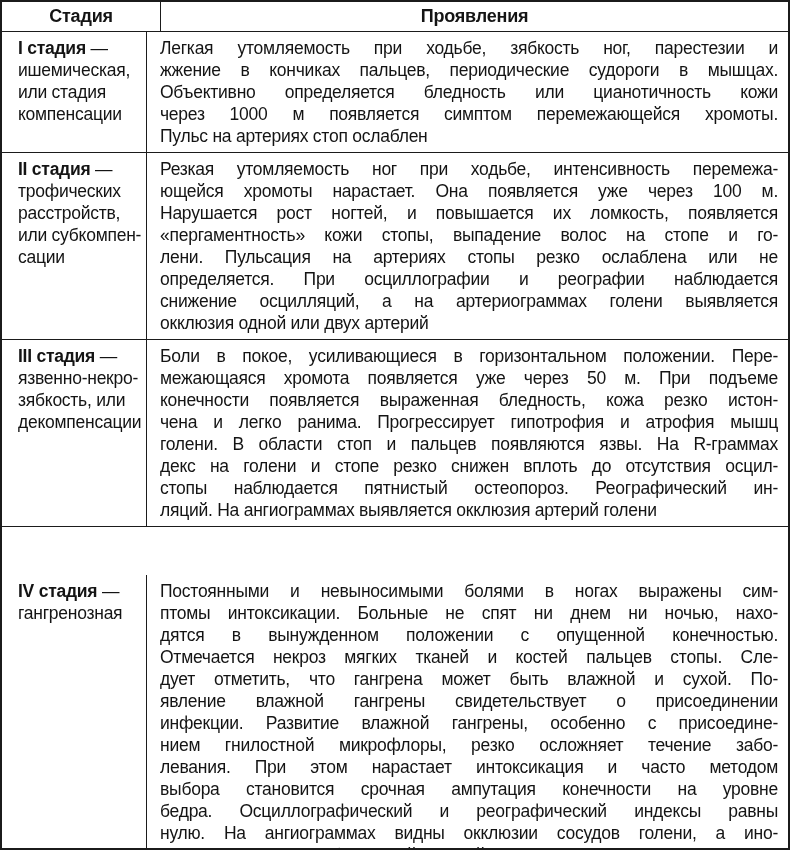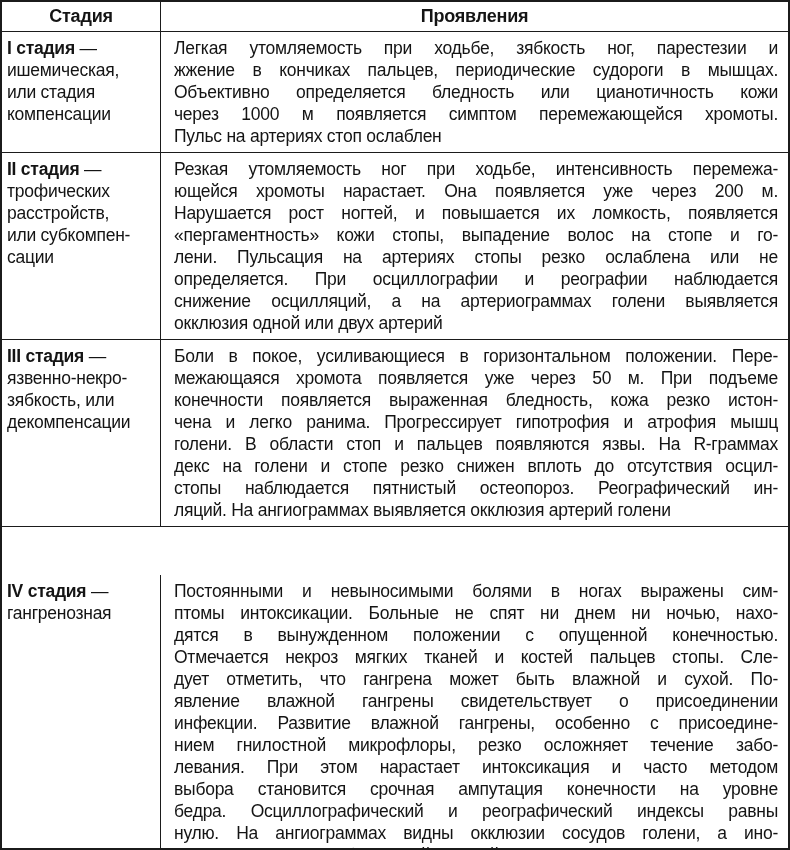--- a/index.html
+++ b/index.html
@@ -54,24 +54,24 @@
     flex: 1;
     margin-top: 48px;
   }
   .cell {
     box-sizing: border-box;
     font-size: 17.5px;
     line-height: 22px;
     letter-spacing: -0.25px;
   }
   .cell-stage {
-    width: 159px;
+    width: 145px;
     flex: none;
     border-right: 1.5px solid #1b1b1b;
-    padding: 5px 4px 5px 5px;
+    padding: 5px 4px 5px 16px;
   }
   .cell-manif {
     flex: 1;
     padding: 5px 10px 5px 13px;
   }
   .jline {
     text-align: justify;
     text-align-last: justify;
   }
   .jline.lastline {
@@ -112,21 +112,21 @@
       <div class="row">
         <div class="cell cell-stage">
           <div class="sline"><span class="b">II стадия</span> —</div>
           <div class="sline">трофических</div>
           <div class="sline">расстройств,</div>
           <div class="sline">или субкомпен-</div>
           <div class="sline">сации</div>
         </div>
         <div class="cell cell-manif">
           <div class="jline">Резкая утомляемость ног при ходьбе, интенсивность перемежа-</div>
-          <div class="jline">ющейся хромоты нарастает. Она появляется уже через 200 м.</div>
+          <div class="jline">ющейся хромоты нарастает. Она появляется уже через 100 м.</div>
           <div class="jline">Нарушается рост ногтей, и повышается их ломкость, появляется</div>
           <div class="jline">«пергаментность» кожи стопы, выпадение волос на стопе и го-</div>
           <div class="jline">лени. Пульсация на артериях стопы резко ослаблена или не</div>
           <div class="jline">определяется. При осциллографии и реографии наблюдается</div>
           <div class="jline">снижение осцилляций, а на артериограммах голени выявляется</div>
           <div class="jline lastline">окклюзия одной или двух артерий</div>
         </div>
       </div>
       <div class="row">
         <div class="cell cell-stage">

